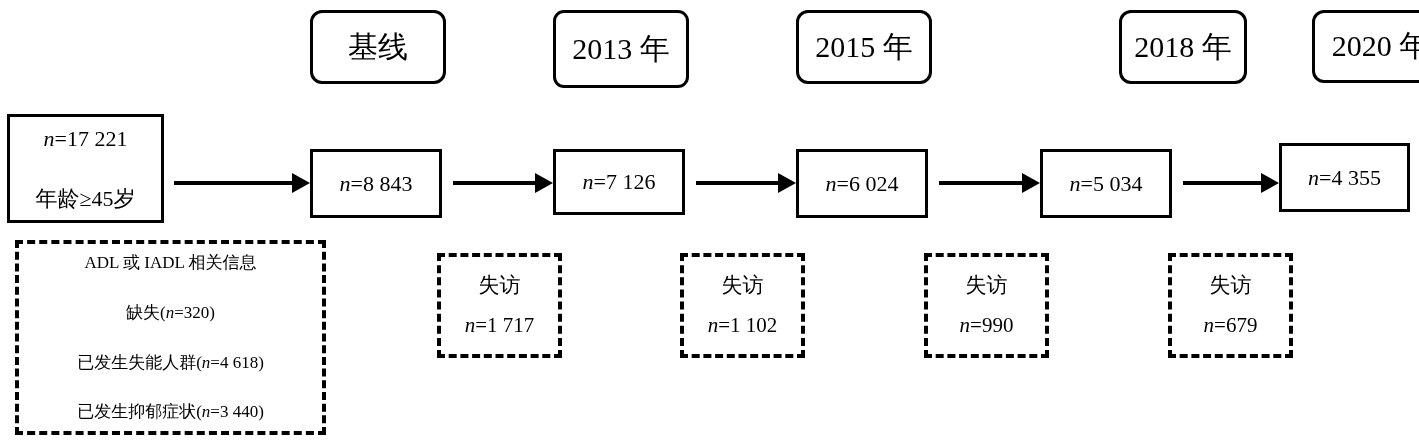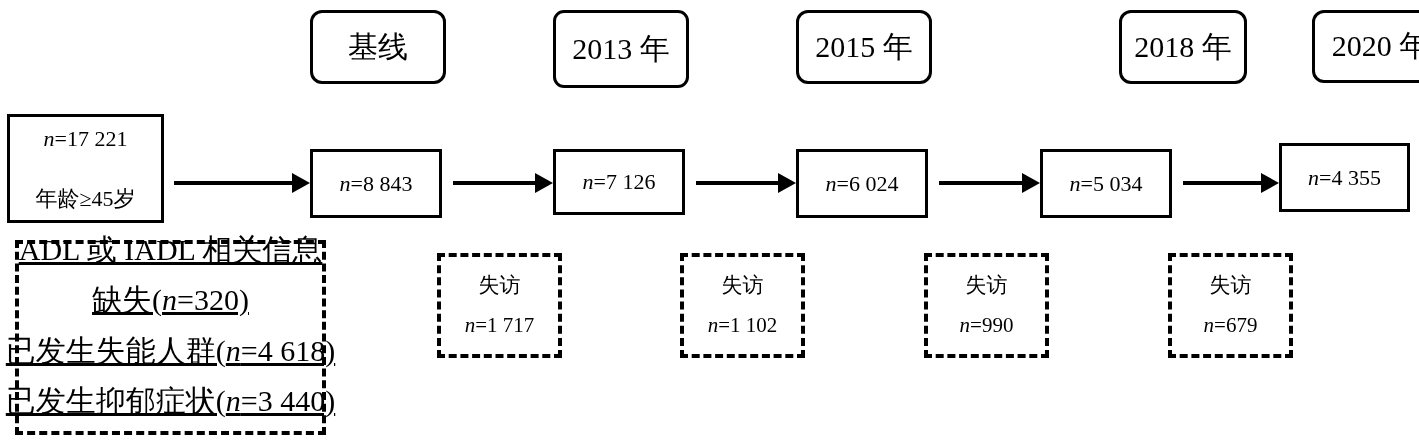--- a/index.html
+++ b/index.html
@@ -45,25 +45,24 @@
   .dashed-box {
     border: 4px dashed #000000;
     border-radius: 0;
     font-size: 21px;
     font-family: Liberation Serif, serif;
   }
 
   .exclusion-box {
     border: 4px dashed #000000;
     border-radius: 0;
-    font-size: 30px;
+    font-size: 17px;
     line-height: 1.62;
-    justify-content: flex-end;
+    justify-content: space-between;
     padding: 4px 8px;
-    text-decoration: underline;
   }
 
   .line {
     display: block;
     white-space: nowrap;
   }
 
   .exclusion-box .line {
     margin: 1px 0;
   }

